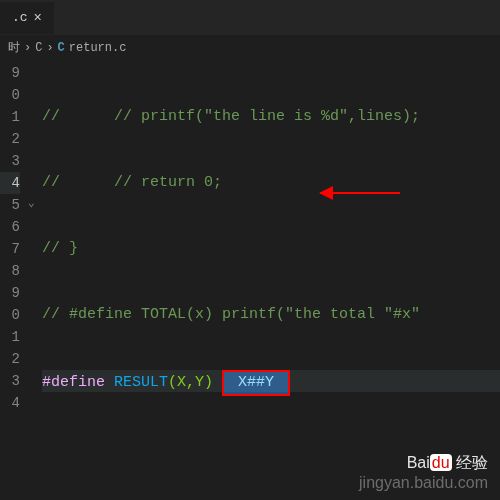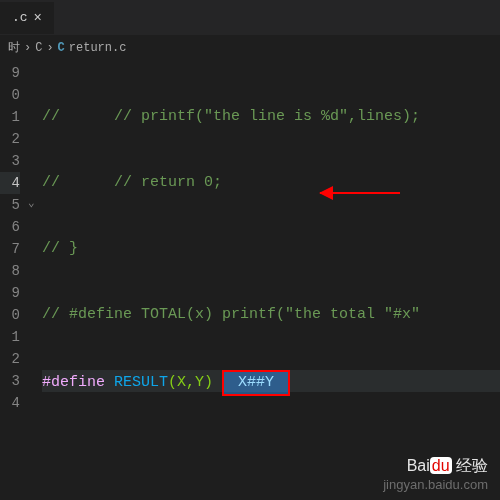--- a/index.html
+++ b/index.html
@@ -111,21 +111,21 @@
       color: #e5e5e5;
       font-size: 12px;
       text-align: right;
       font-family: Arial, sans-serif;
     }
     .watermark .logo {
       font-size: 16px;
       font-weight: bold;
     }
     .watermark .logo span { font-weight: normal; }
-    .watermark .url { font-size: 13px; color: #6d6d6d; }
+    .watermark .url { font-size: 16px; color: #6d6d6d; }
   </style>
 </head>
 <body>
 
 <div class="tab-bar">
   <div class="tab">
     <span>.c</span>
     <span class="tab-close">×</span>
   </div>
 </div>

